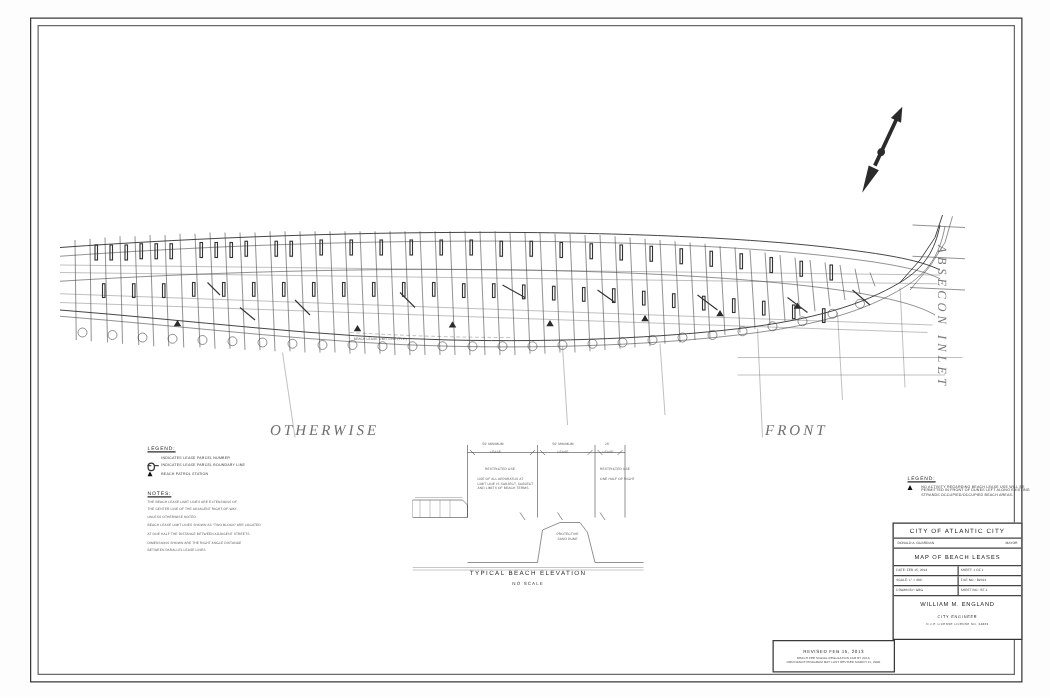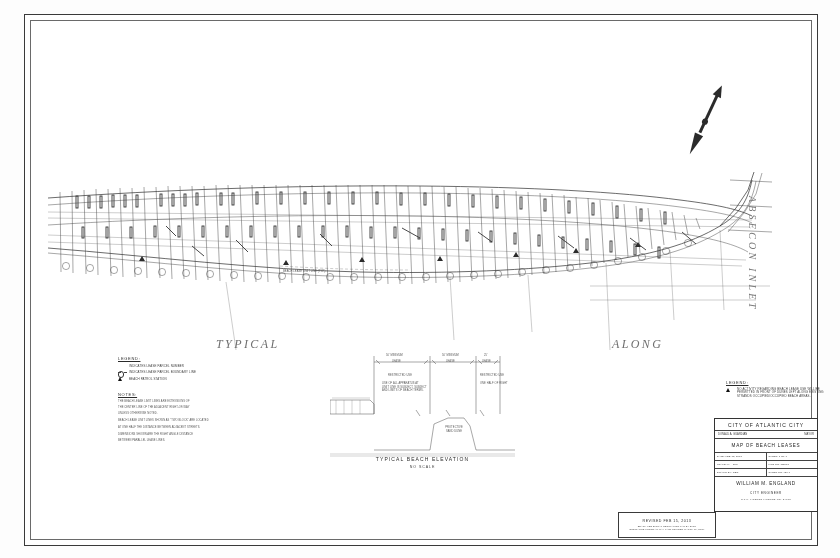--- a/index.html
+++ b/index.html
@@ -326,23 +326,23 @@
         <polygon class="blk" points="16,8 19,8 19,52 16,52"></polygon>
         <polygon class="blk" points="17.5,0 22,12 13,12"></polygon>
         <polygon class="blk" points="17.5,76 22,54 13,54"></polygon>
         <circle class="blk" cx="17.5" cy="40" r="3"></circle>
       </g>
     </svg>
 
     <div class="t micro" style="left:253px;top:250px;">BEACH LEASE LIMIT LINE (TYP.)</div>
   </div>
 
-  <div class="t serif-it" id="lbl-atlantic">TYPICAL</div>
-
-  <div class="t serif-it" id="lbl-ocean">ALONG</div>
+  <div class="t serif-it" id="lbl-atlantic">OTHERWISE</div>
+
+  <div class="t serif-it" id="lbl-ocean">FRONT</div>
 
   <div id="lbl-inlet">ABSECON INLET</div>
 
   <div class="legend-box" style="left:118px;top:356px;width:150px;">
     <div class="leg-head">LEGEND:</div>
 
     <div class="leg-row">
       <div class="leg-mark">
         <span class="circ"></span>
       </div>

